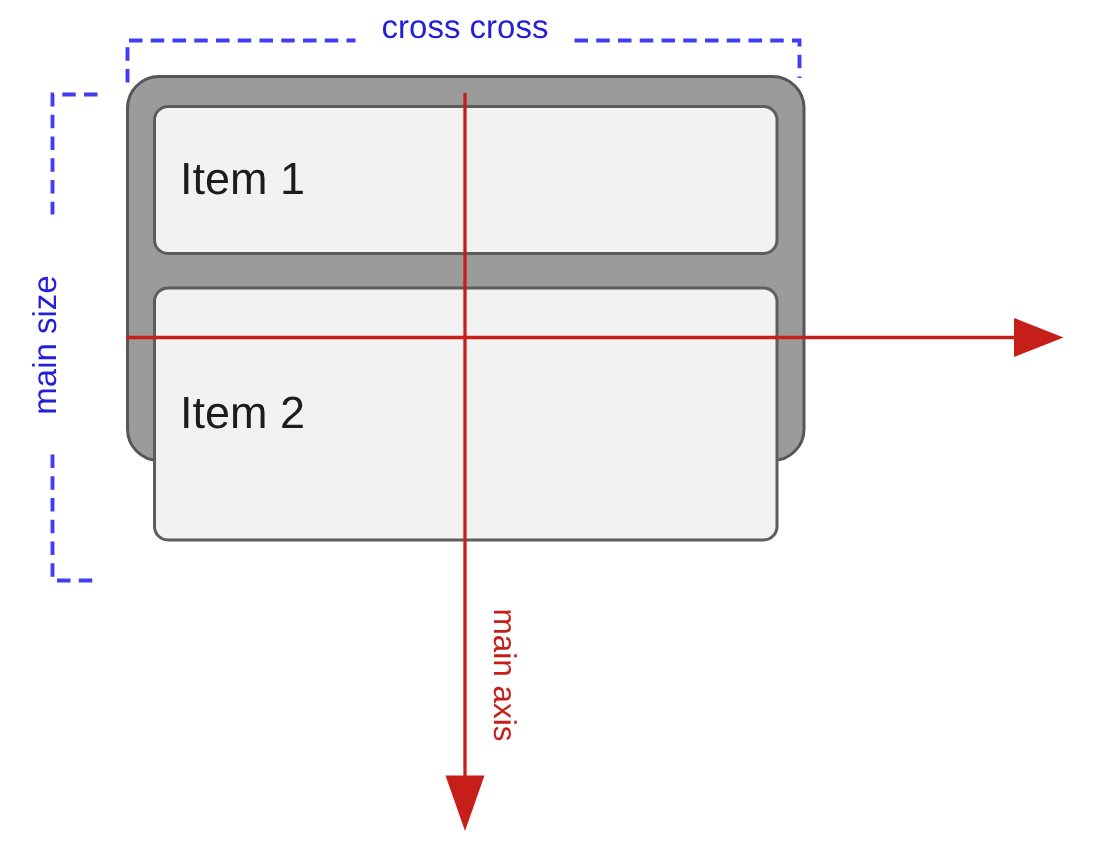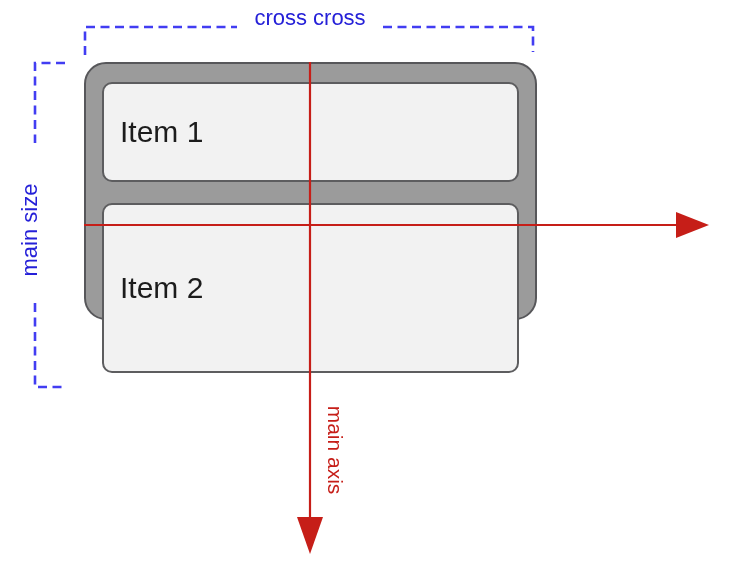--- a/index.html
+++ b/index.html
@@ -12,21 +12,21 @@
     overflow: hidden;
   }
   .stage {
     position: absolute;
     left: 0; top: 0;
     width: 736px; height: 578px;
   }
   
   .flex-container {
     position: absolute;
-    left: 84px; top: 62px;
+    left: 84px; top: 50px;
     width: 453px; height: 258px;
     box-sizing: border-box;
     background: var(--container-fill, #9b9b9b);
     border: 2.5px solid var(--container-border, #57575a);
     border-radius: 22px;
     z-index: 1;
   }
   .flex-item {
     position: absolute;
     left: 16px;

